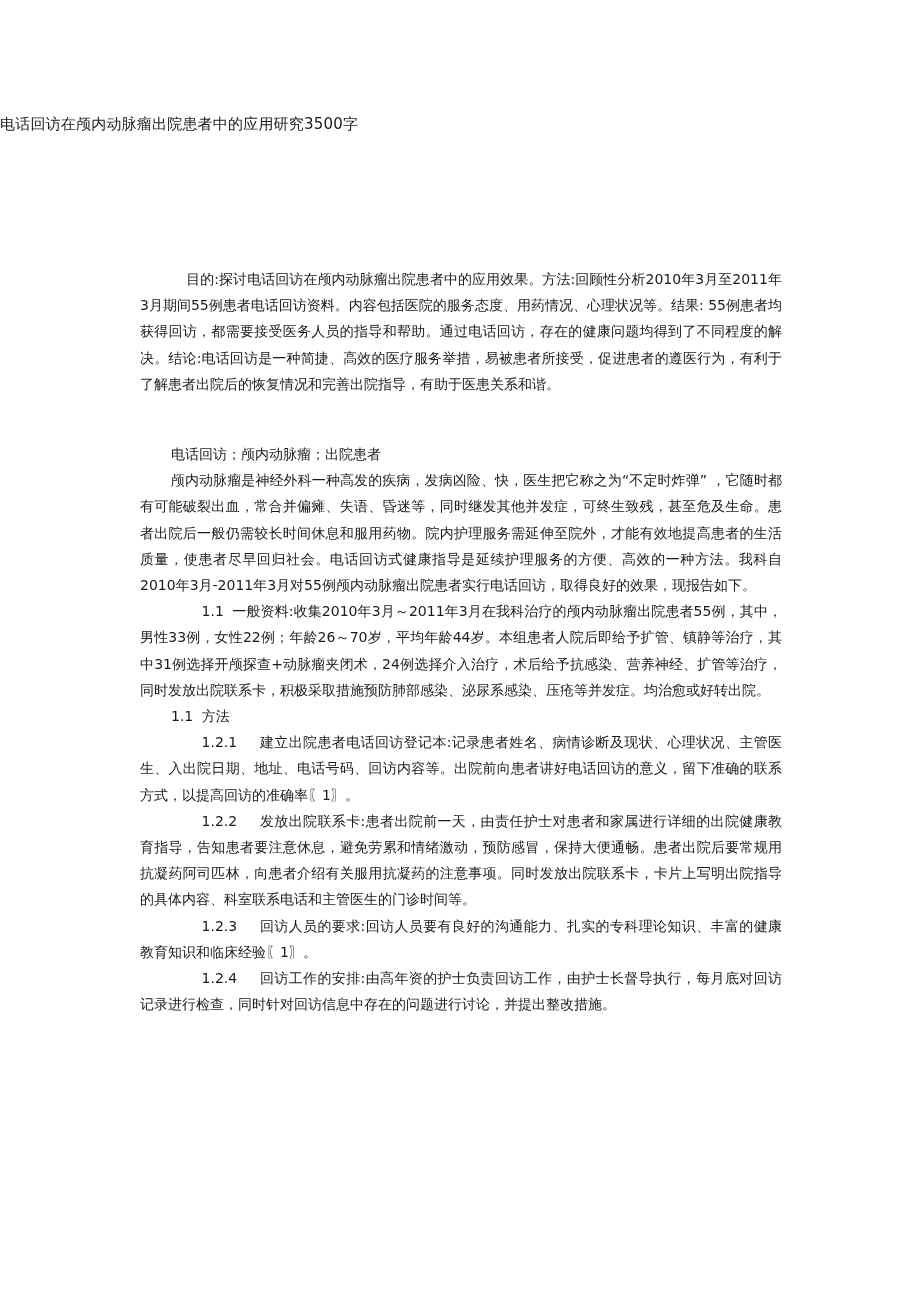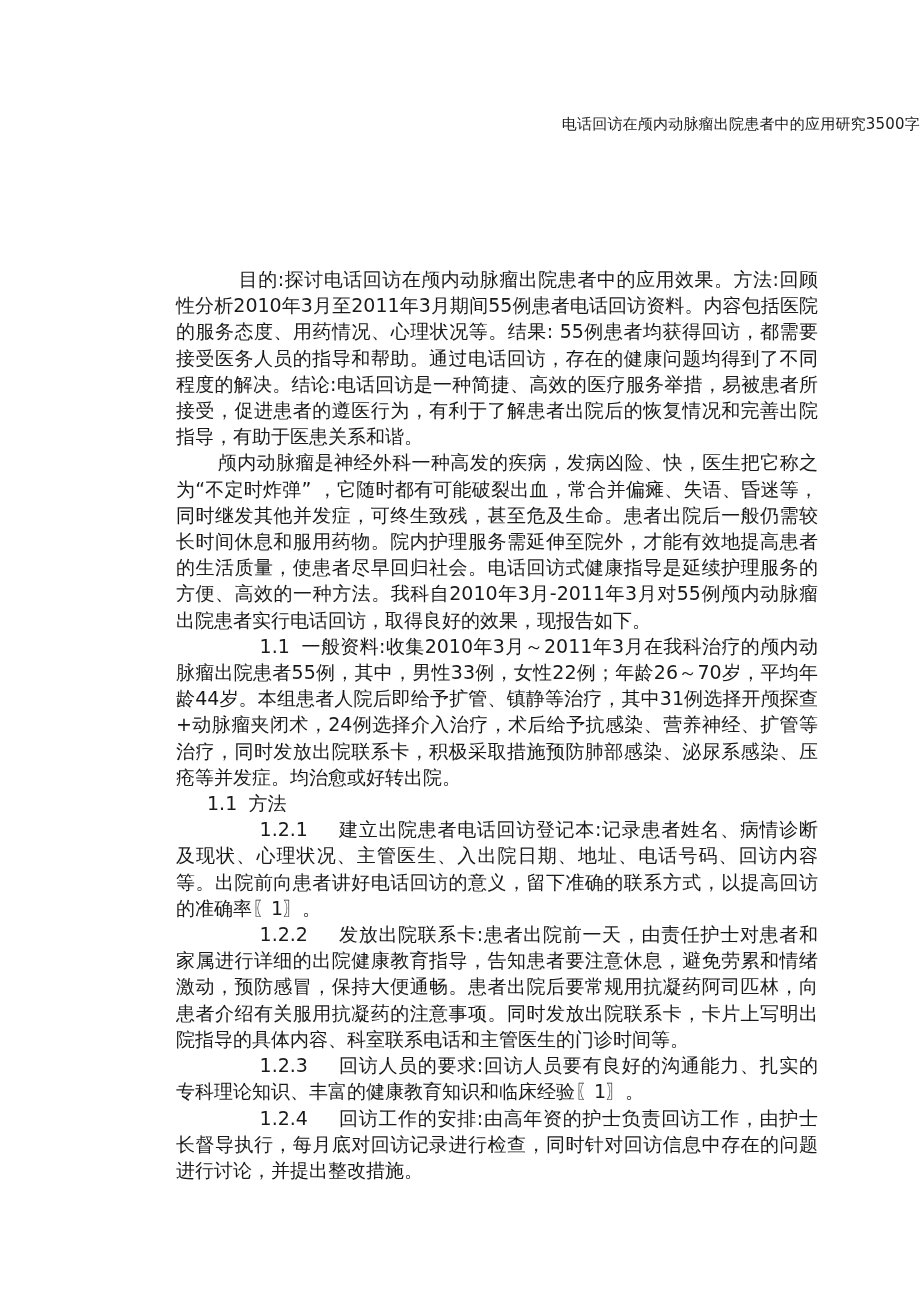--- a/index.html
+++ b/index.html
@@ -19,34 +19,33 @@
     position: absolute;
     left: 0; top: 0;
     width: 920px;
     height: 1302px;
   }
   .title {
     position: absolute;
     top: 113px;
     left: 0;
     width: 920px;
-    text-align: right;
+    text-align: left;
     font-size: 15px;
     line-height: 22px;
     letter-spacing: 0.2px;
   }
   .body {
     position: absolute;
     left: 140px;
     top: 266px;
     width: 642px;
-    font-size: 19px;
+    font-size: 14px;
     line-height: 26.2px;
     text-align: justify;
-    margin-left: 36px;
   }
   .body p {
     margin: 0;
   }
   .indent {
     text-indent: 2.2em;
   }
   .indent-small {
     padding-left: 31px;
   }
@@ -66,20 +65,21 @@
 <body>
 
 <div class="page">
 
   <div class="title">电话回访在颅内动脉瘤出院患者中的应用研究3500字</div>
 
   <div class="body">
 
     <p class="indent" style="text-indent: 3.3em;">目的:探讨电话回访在颅内动脉瘤出院患者中的应用效果。方法:回顾性分析2010年3月至2011年3月期间55例患者电话回访资料。内容包括医院的服务态度、用药情况、心理状况等。结果: 55例患者均获得回访，都需要接受医务人员的指导和帮助。通过电话回访，存在的健康问题均得到了不同程度的解决。结论:电话回访是一种简捷、高效的医疗服务举措，易被患者所接受，促进患者的遵医行为，有利于了解患者出院后的恢复情况和完善出院指导，有助于医患关系和谐。</p>
 
+    <p class="indent-small gap-lg">电话回访；颅内动脉瘤；出院患者</p>
 
 
     <p class="indent">颅内动脉瘤是神经外科一种高发的疾病，发病凶险、快，医生把它称之为“不定时炸弹” ，它随时都有可能破裂出血，常合并偏瘫、失语、昏迷等，同时继发其他并发症，可终生致残，甚至危及生命。患者出院后一般仍需较长时间休息和服用药物。院内护理服务需延伸至院外，才能有效地提高患者的生活质量，使患者尽早回归社会。电话回访式健康指导是延续护理服务的方便、高效的一种方法。我科自2010年3月-2011年3月对55例颅内动脉瘤出院患者实行电话回访，取得良好的效果，现报告如下。</p>
 
 
     <p class="indent">
       <span class="sec-num">1.1</span><span>一般资料:收集2010年3月～2011年3月在我科治疗的颅内动脉瘤出院患者55例，其中，男性33例，女性22例；年龄26～70岁，平均年龄44岁。本组患者人院后即给予扩管、镇静等治疗，其中31例选择开颅探查+动脉瘤夹闭术，24例选择介入治疗，术后给予抗感染、营养神经、扩管等治疗，同时发放出院联系卡，积极采取措施预防肺部感染、泌尿系感染、压疮等并发症。均治愈或好转出院。</span>
     </p>
 
     <p class="indent-small">

